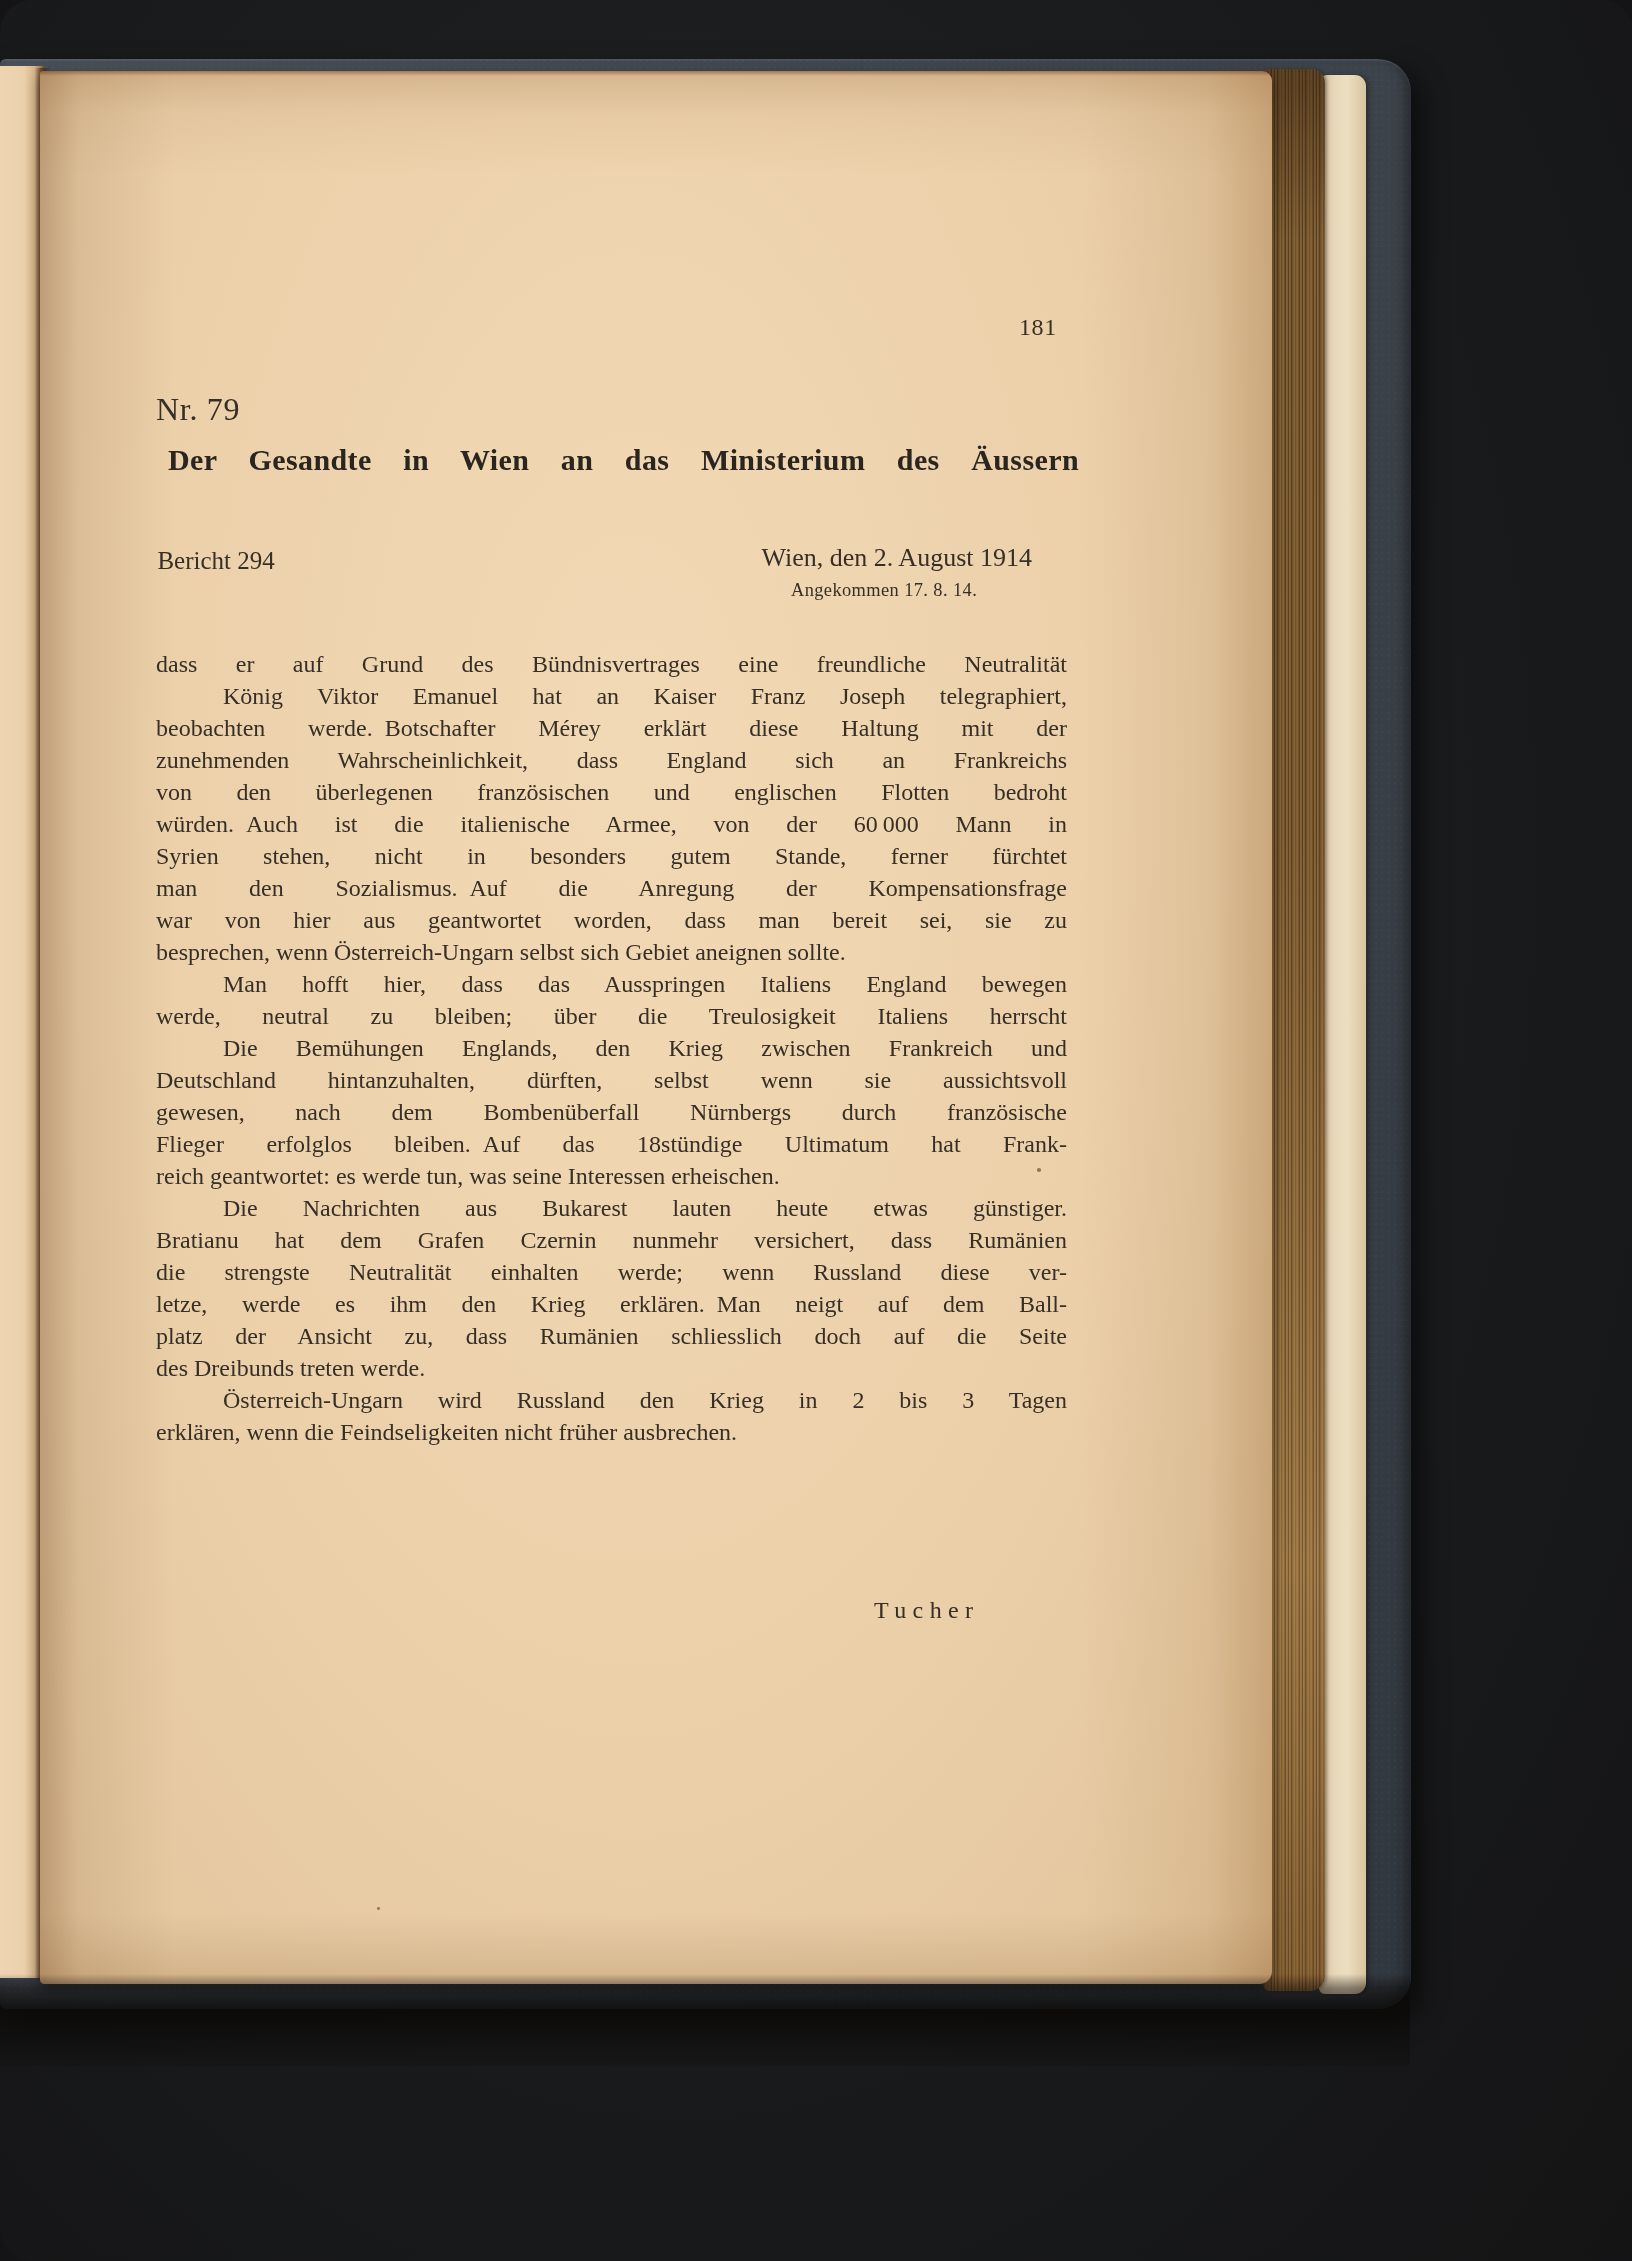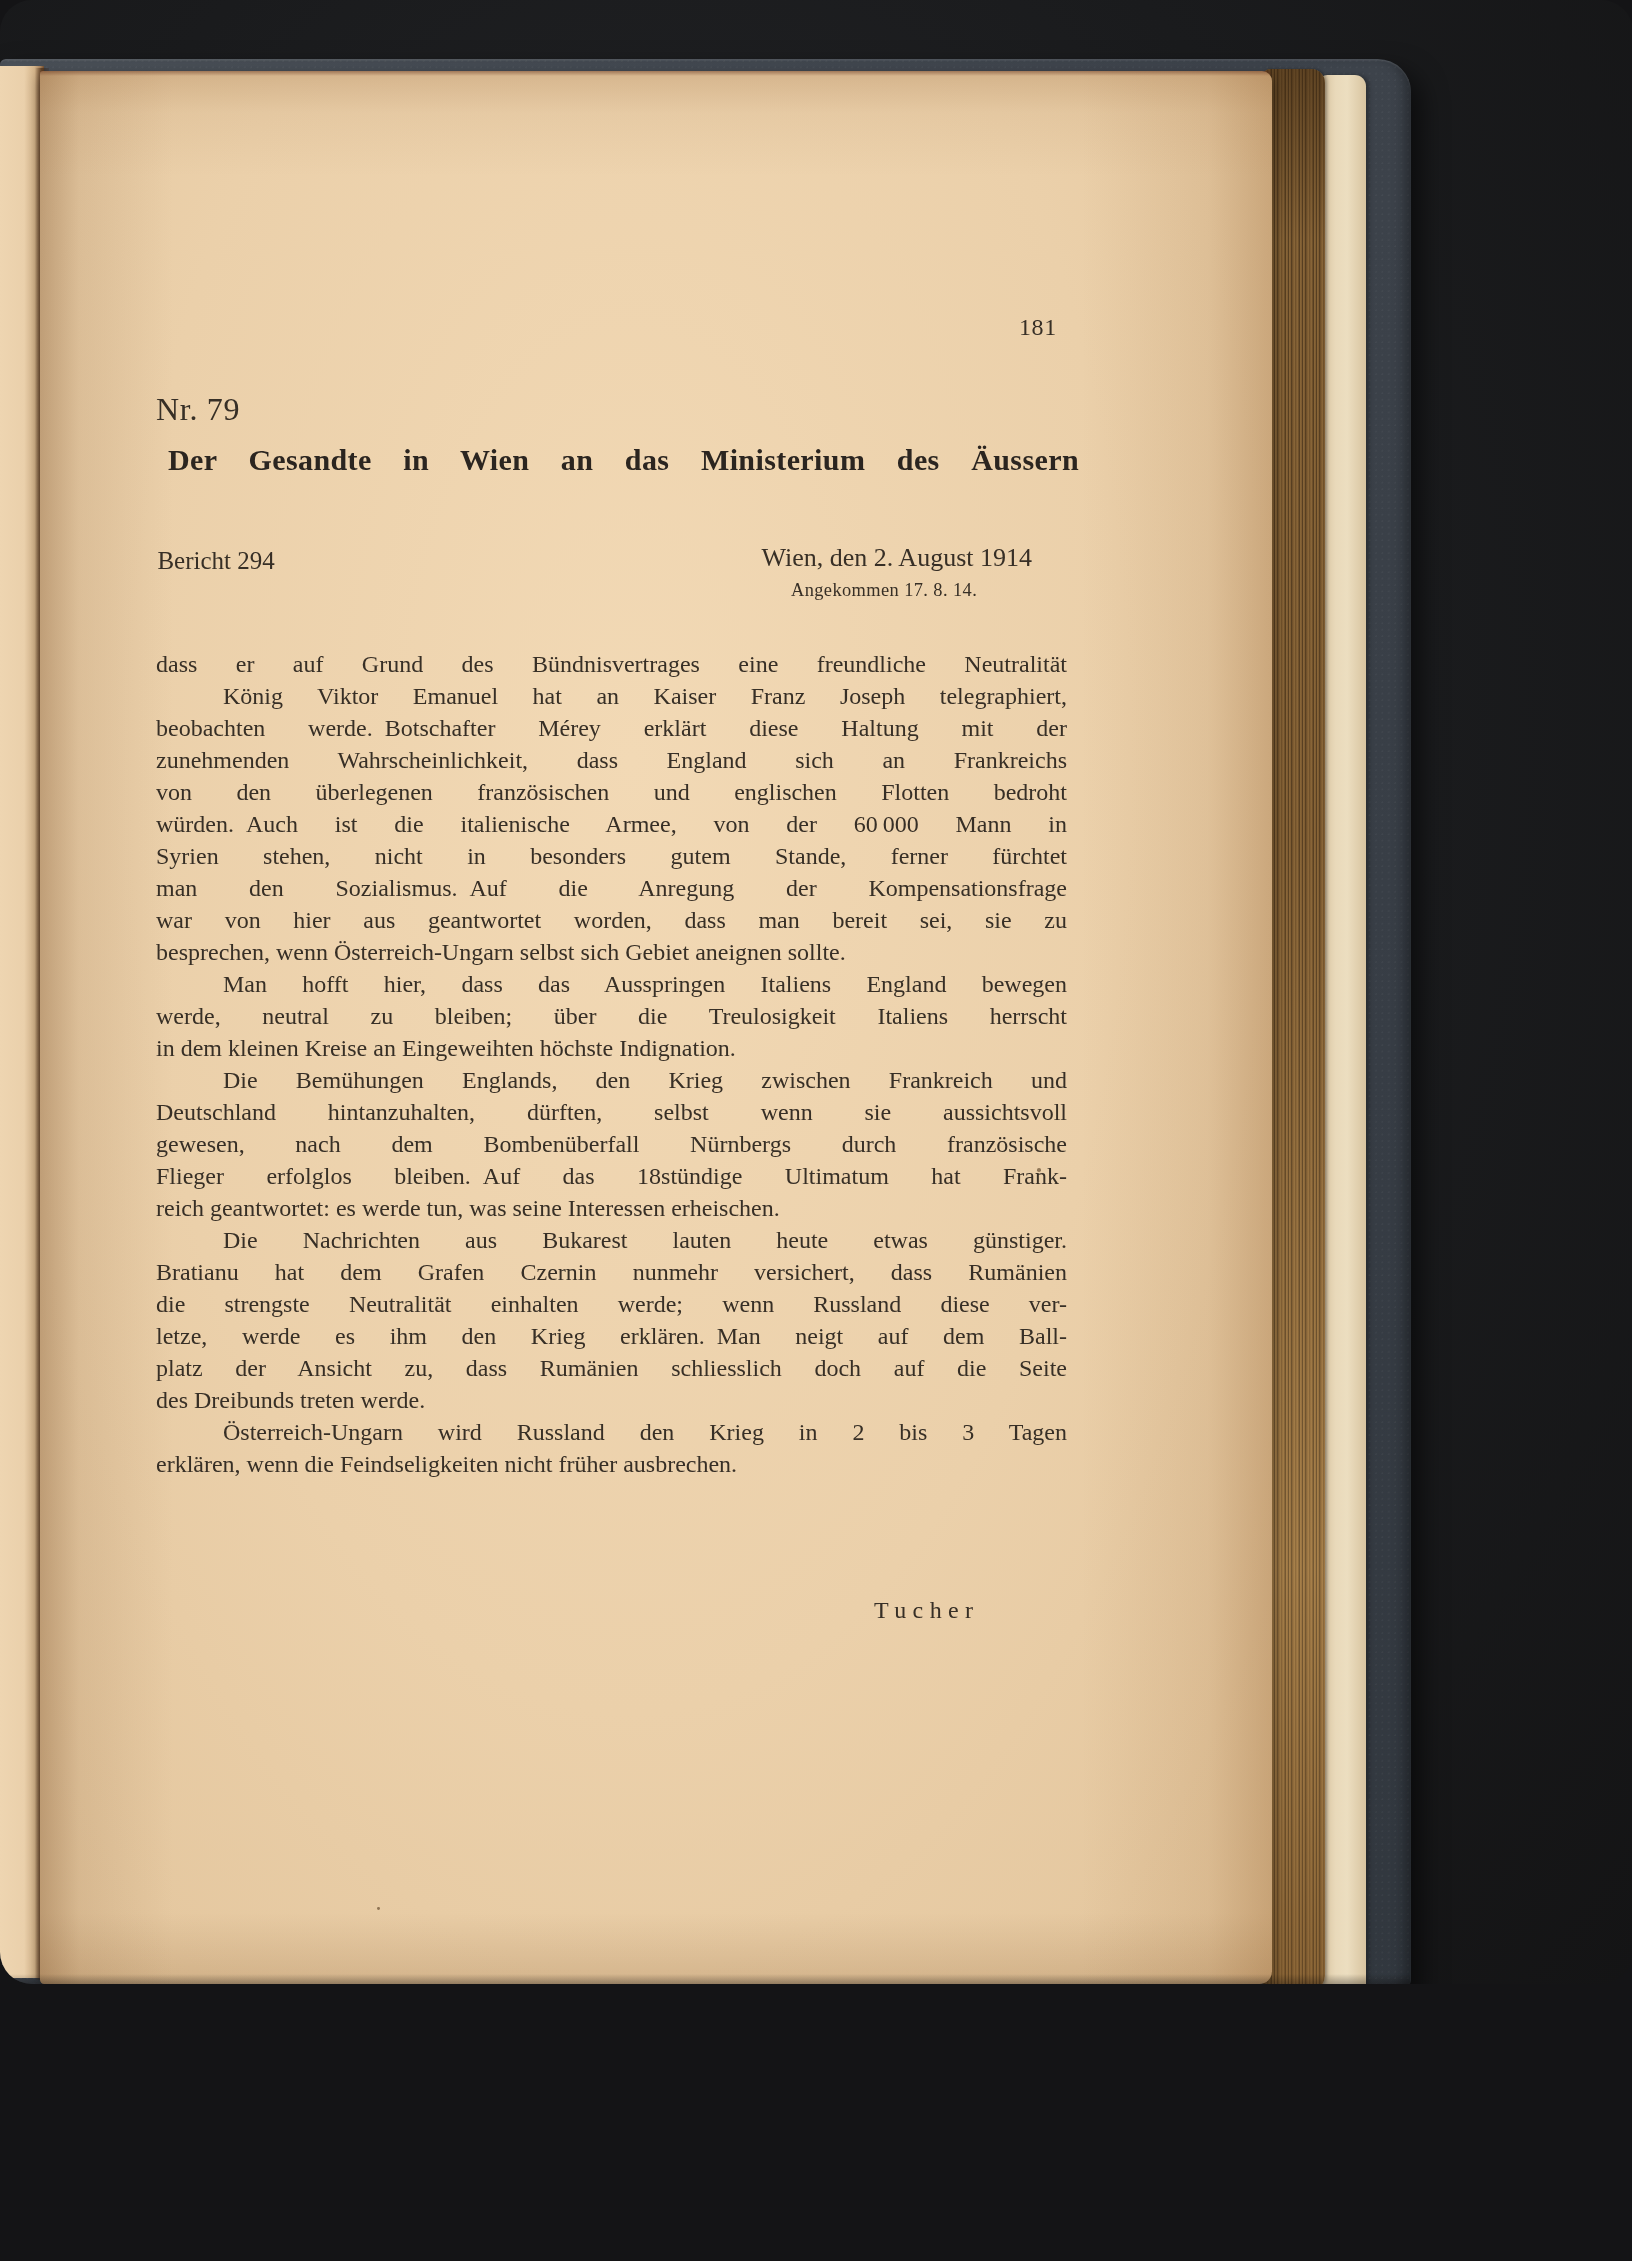--- a/index.html
+++ b/index.html
@@ -1,17 +1,17 @@
 <!DOCTYPE html>
 <html style="font-size:11.3px"><head>
 <meta charset="utf-8">
 <style>
   html,body { margin:0; padding:0; background:#141416; }
   .stage {
-    position:relative; width:1633px; height:1984px; overflow:hidden;
+    position:relative; width:1633px; height:2261px; overflow:hidden;
     background: radial-gradient(ellipse at 42% 38%, #242528 0%, #1a1b1d 55%, #141415 100%);
     font-family:"Liberation Serif","DejaVu Serif",serif;
     border-radius:32px;
   }
   
   .cover {
     position:absolute; left:0; top:59px; width:1411px; height:1950px;
     background:
       radial-gradient(circle at 2.1px 2.1px, rgba(255,255,255,.045) 0.7px, transparent 1.1px),
       linear-gradient(125deg, #4b5159 0%, #3e444c 45%, #373d45 75%, #31373e 100%);
@@ -127,21 +127,20 @@
           <div class="line">beobachten werde. Botschafter Mérey erklärt diese Haltung mit der</div>
           <div class="line">zunehmenden Wahrscheinlichkeit, dass England sich an Frankreichs</div>
           <div class="line">von den überlegenen französischen und englischen Flotten bedroht</div>
           <div class="line">würden. Auch ist die italienische Armee, von der 60 000 Mann in</div>
           <div class="line">Syrien stehen, nicht in besonders gutem Stande, ferner fürchtet</div>
           <div class="line">man den Sozialismus. Auf die Anregung der Kompensationsfrage</div>
           <div class="line">war von hier aus geantwortet worden, dass man bereit sei, sie zu</div>
           <div class="line last">besprechen, wenn Österreich-Ungarn selbst sich Gebiet aneignen sollte.</div>
           <div class="line first">Man hofft hier, dass das Ausspringen Italiens England bewegen</div>
           <div class="line">werde, neutral zu bleiben; über die Treulosigkeit Italiens herrscht</div>
-          <div class="line last">in dem kleinen Kreise an Eingeweihten höchste Indignation.</div>
           <div class="line first">Die Bemühungen Englands, den Krieg zwischen Frankreich und</div>
           <div class="line">Deutschland hintanzuhalten, dürften, selbst wenn sie aussichtsvoll</div>
           <div class="line">gewesen, nach dem Bombenüberfall Nürnbergs durch französische</div>
           <div class="line">Flieger erfolglos bleiben. Auf das 18stündige Ultimatum hat Frank-</div>
           <div class="line last">reich geantwortet: es werde tun, was seine Interessen erheischen.</div>
           <div class="line first">Die Nachrichten aus Bukarest lauten heute etwas günstiger.</div>
           <div class="line">Bratianu hat dem Grafen Czernin nunmehr versichert, dass Rumänien</div>
           <div class="line">die strengste Neutralität einhalten werde; wenn Russland diese ver-</div>
           <div class="line">letze, werde es ihm den Krieg erklären. Man neigt auf dem Ball-</div>
           <div class="line">platz der Ansicht zu, dass Rumänien schliesslich doch auf die Seite</div>

